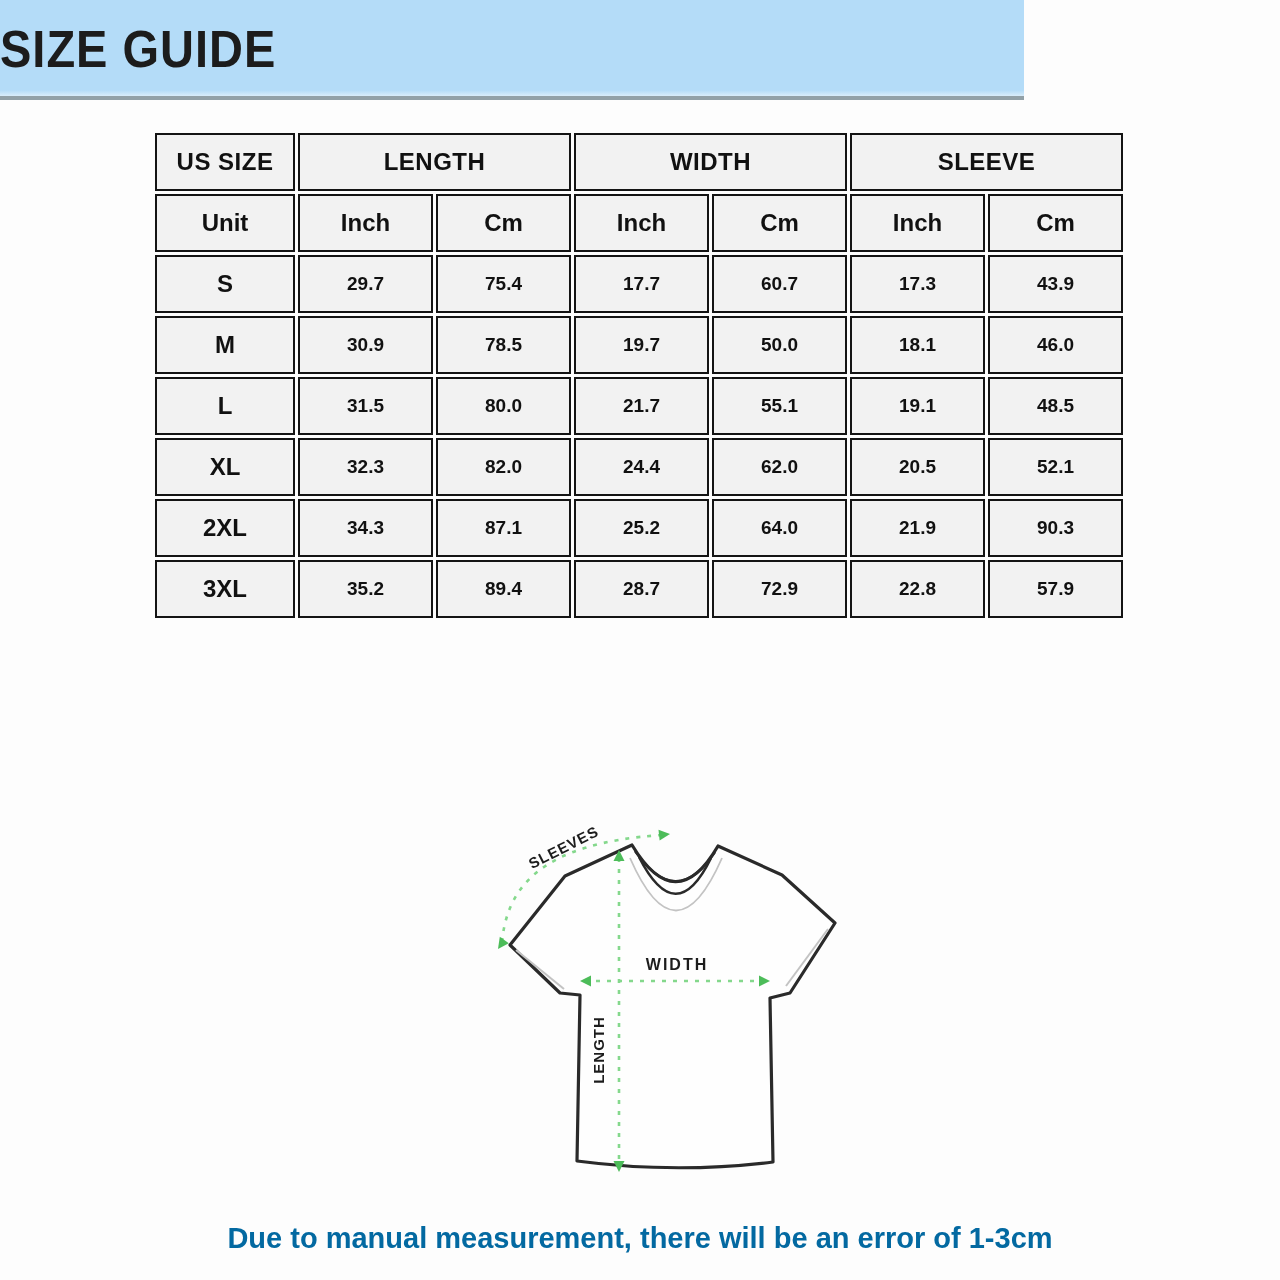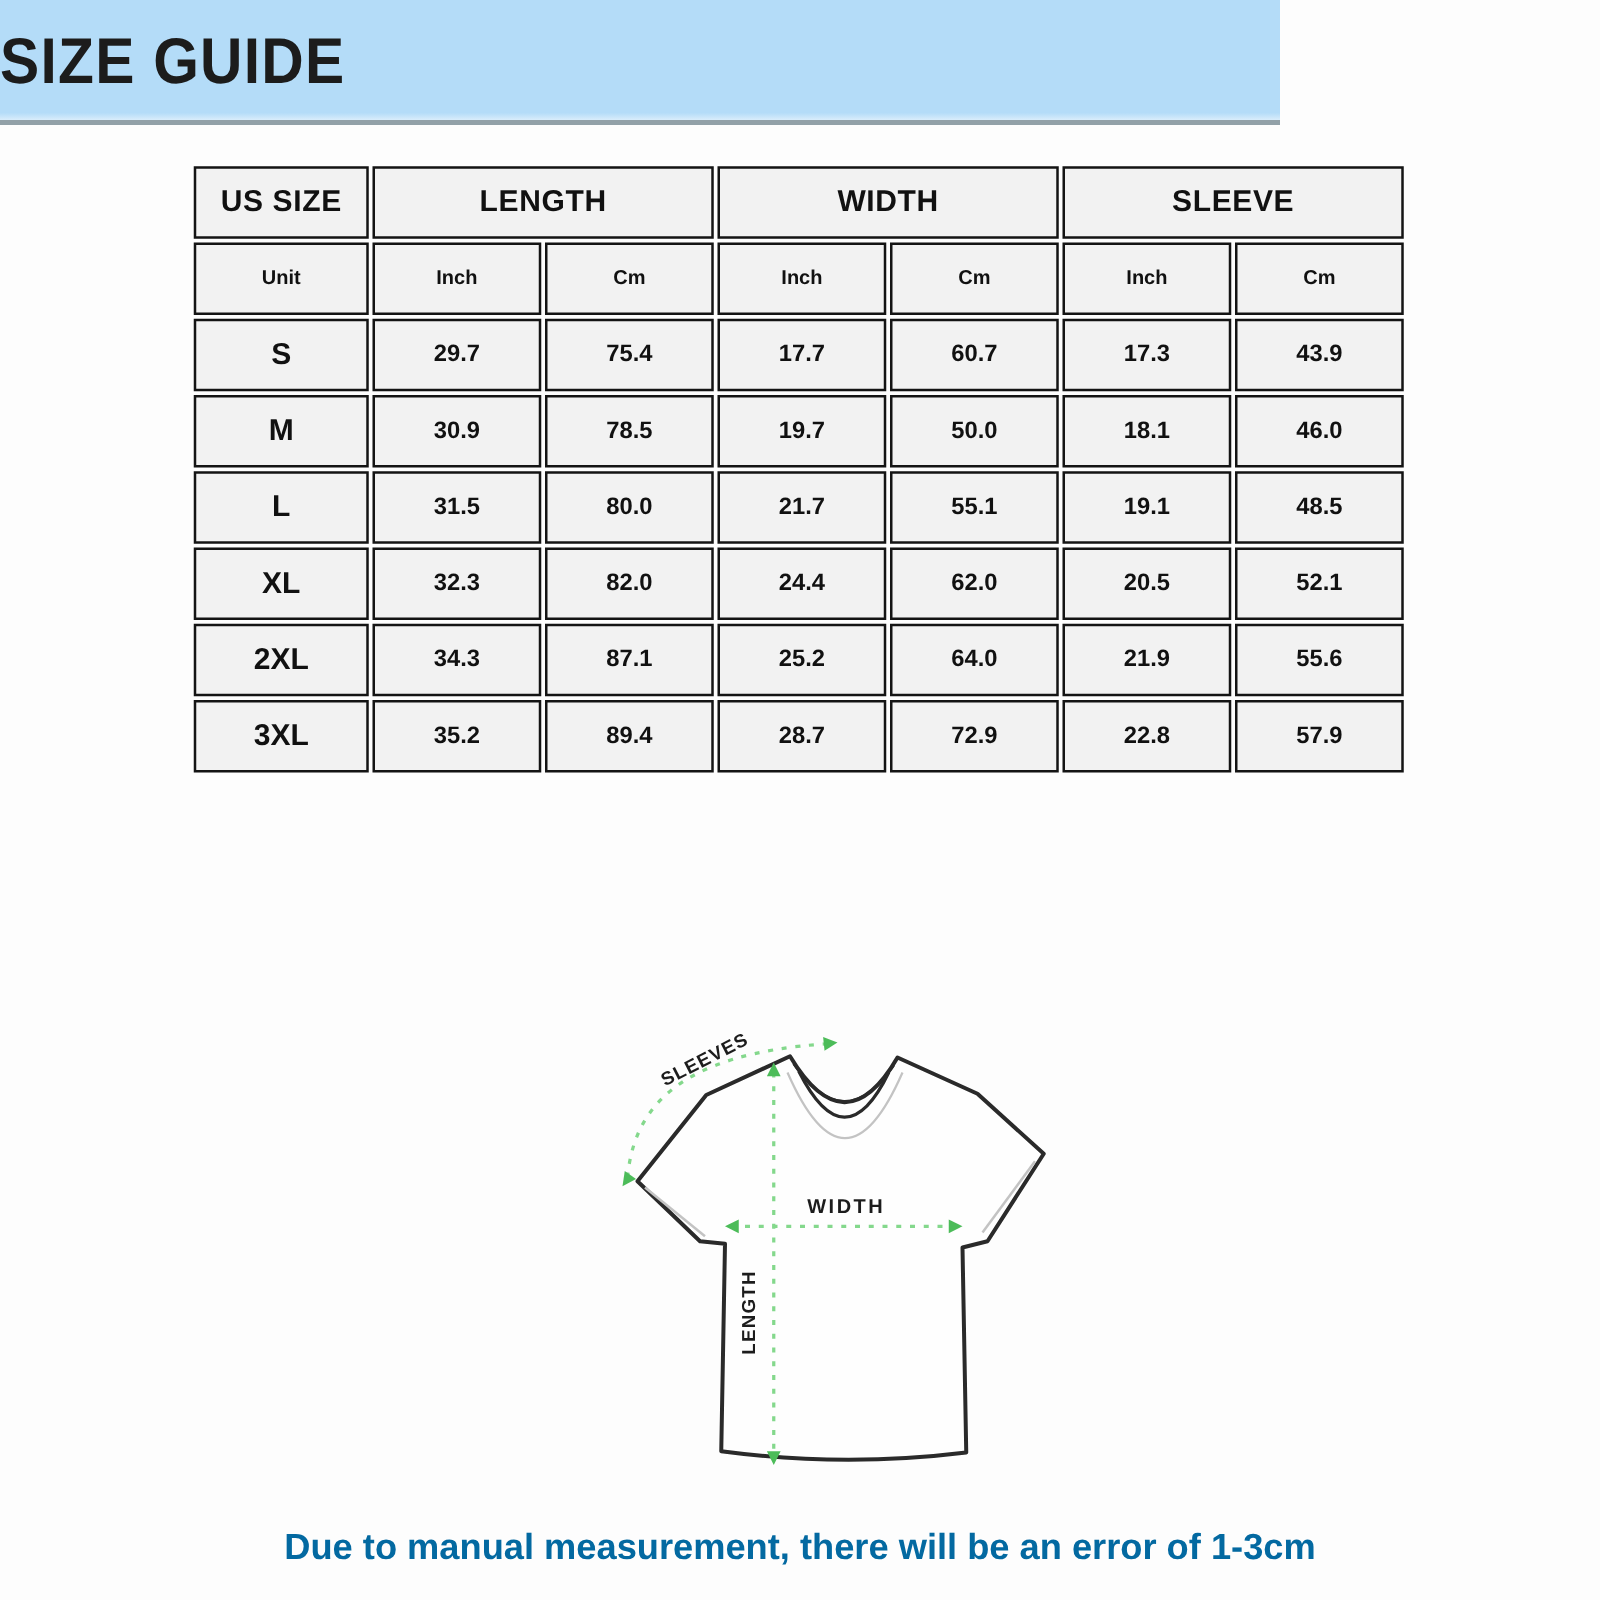--- a/index.html
+++ b/index.html
@@ -39,21 +39,21 @@
   .size-table td, .size-table th {
     border: 2.5px solid #141414;
     background: #f2f2f2;
     text-align: center;
     vertical-align: middle;
     height: 58px;
     font-weight: bold;
     color: #111;
   }
   .size-table th.group-header { font-size: 24px; letter-spacing: .5px; }
-  .size-table td.unit-cell    { font-size: 16px; }
+  .size-table td.unit-cell    { font-size: 24px; }
   .size-table td.size-cell    { font-size: 24px; }
   .size-table td.value-cell   { font-size: 19px; font-weight: bold; }
 
   
   .diagram-wrap {
     position: absolute; top: 818px; left: 480px;
     width: 400px; height: 400px;
   }
   .diagram-label {
     font-family: "Liberation Sans", sans-serif;
@@ -142,21 +142,21 @@
         <td class="value-cell">20.5</td>
         <td class="value-cell">52.1</td>
       </tr>
       <tr>
         <td class="size-cell">2XL</td>
         <td class="value-cell">34.3</td>
         <td class="value-cell">87.1</td>
         <td class="value-cell">25.2</td>
         <td class="value-cell">64.0</td>
         <td class="value-cell">21.9</td>
-        <td class="value-cell">55.6</td>
+        <td class="value-cell">90.3</td>
       </tr>
       <tr>
         <td class="size-cell">3XL</td>
         <td class="value-cell">35.2</td>
         <td class="value-cell">89.4</td>
         <td class="value-cell">28.7</td>
         <td class="value-cell">72.9</td>
         <td class="value-cell">22.8</td>
         <td class="value-cell">57.9</td>
       </tr>

